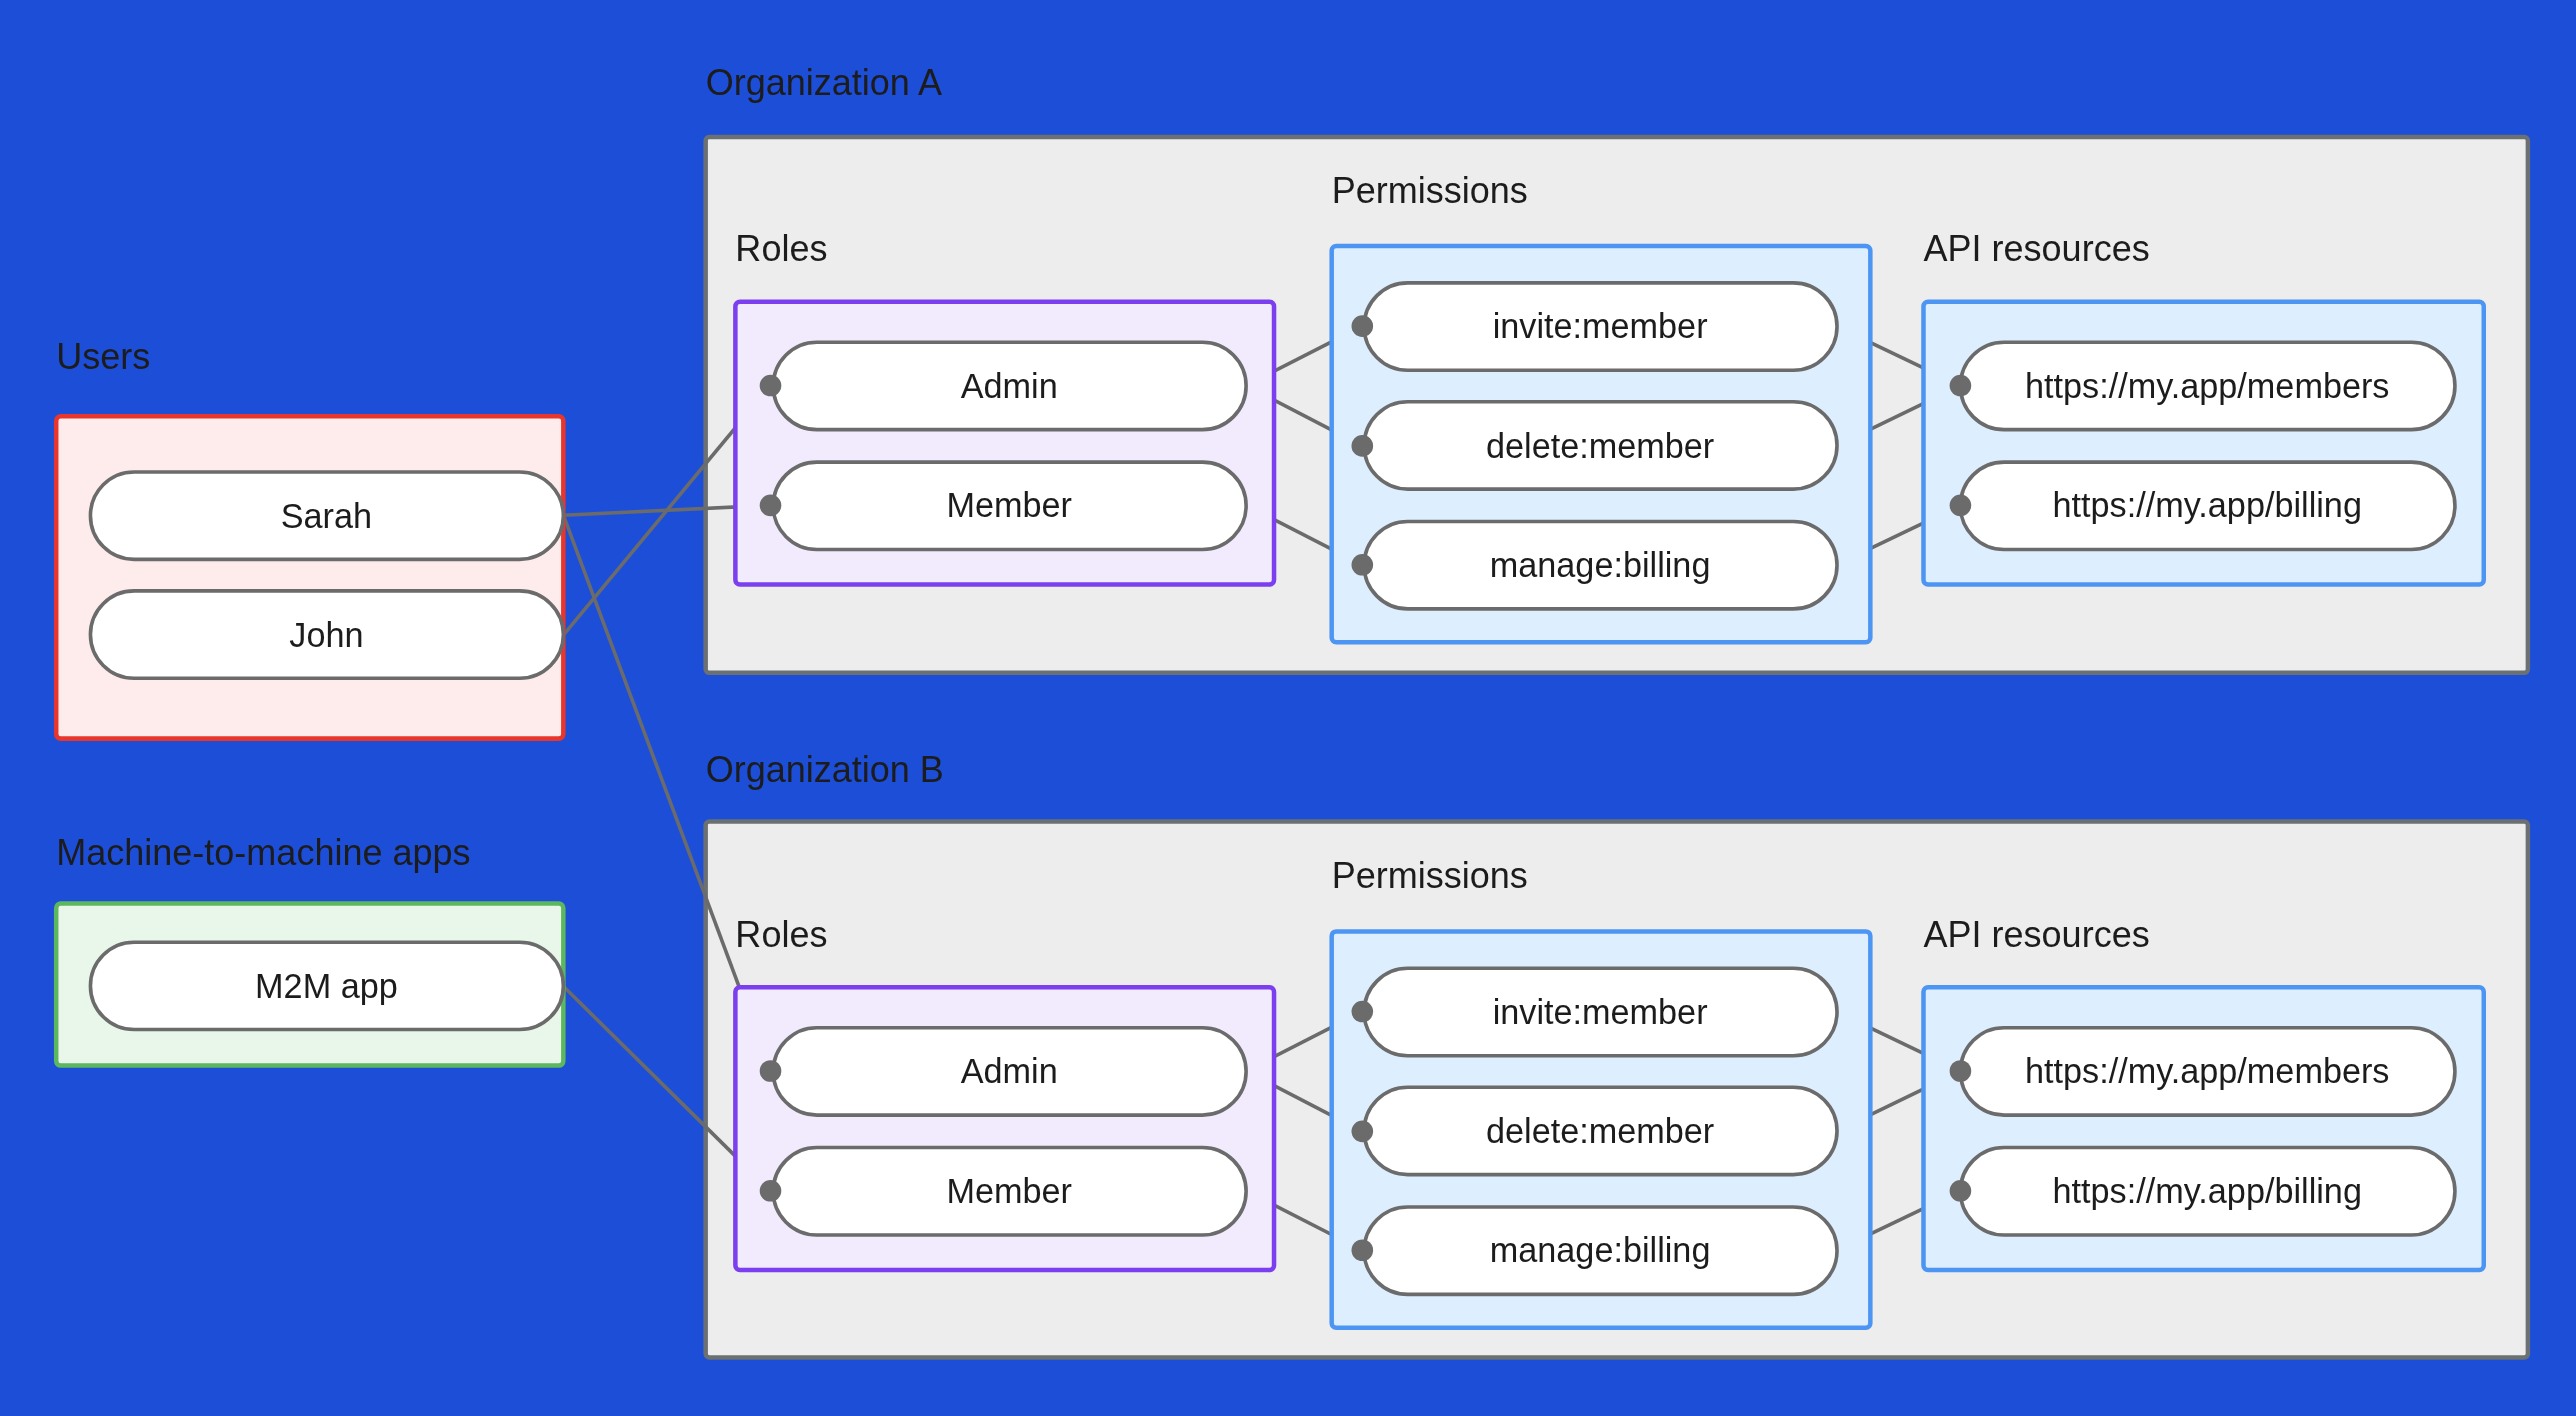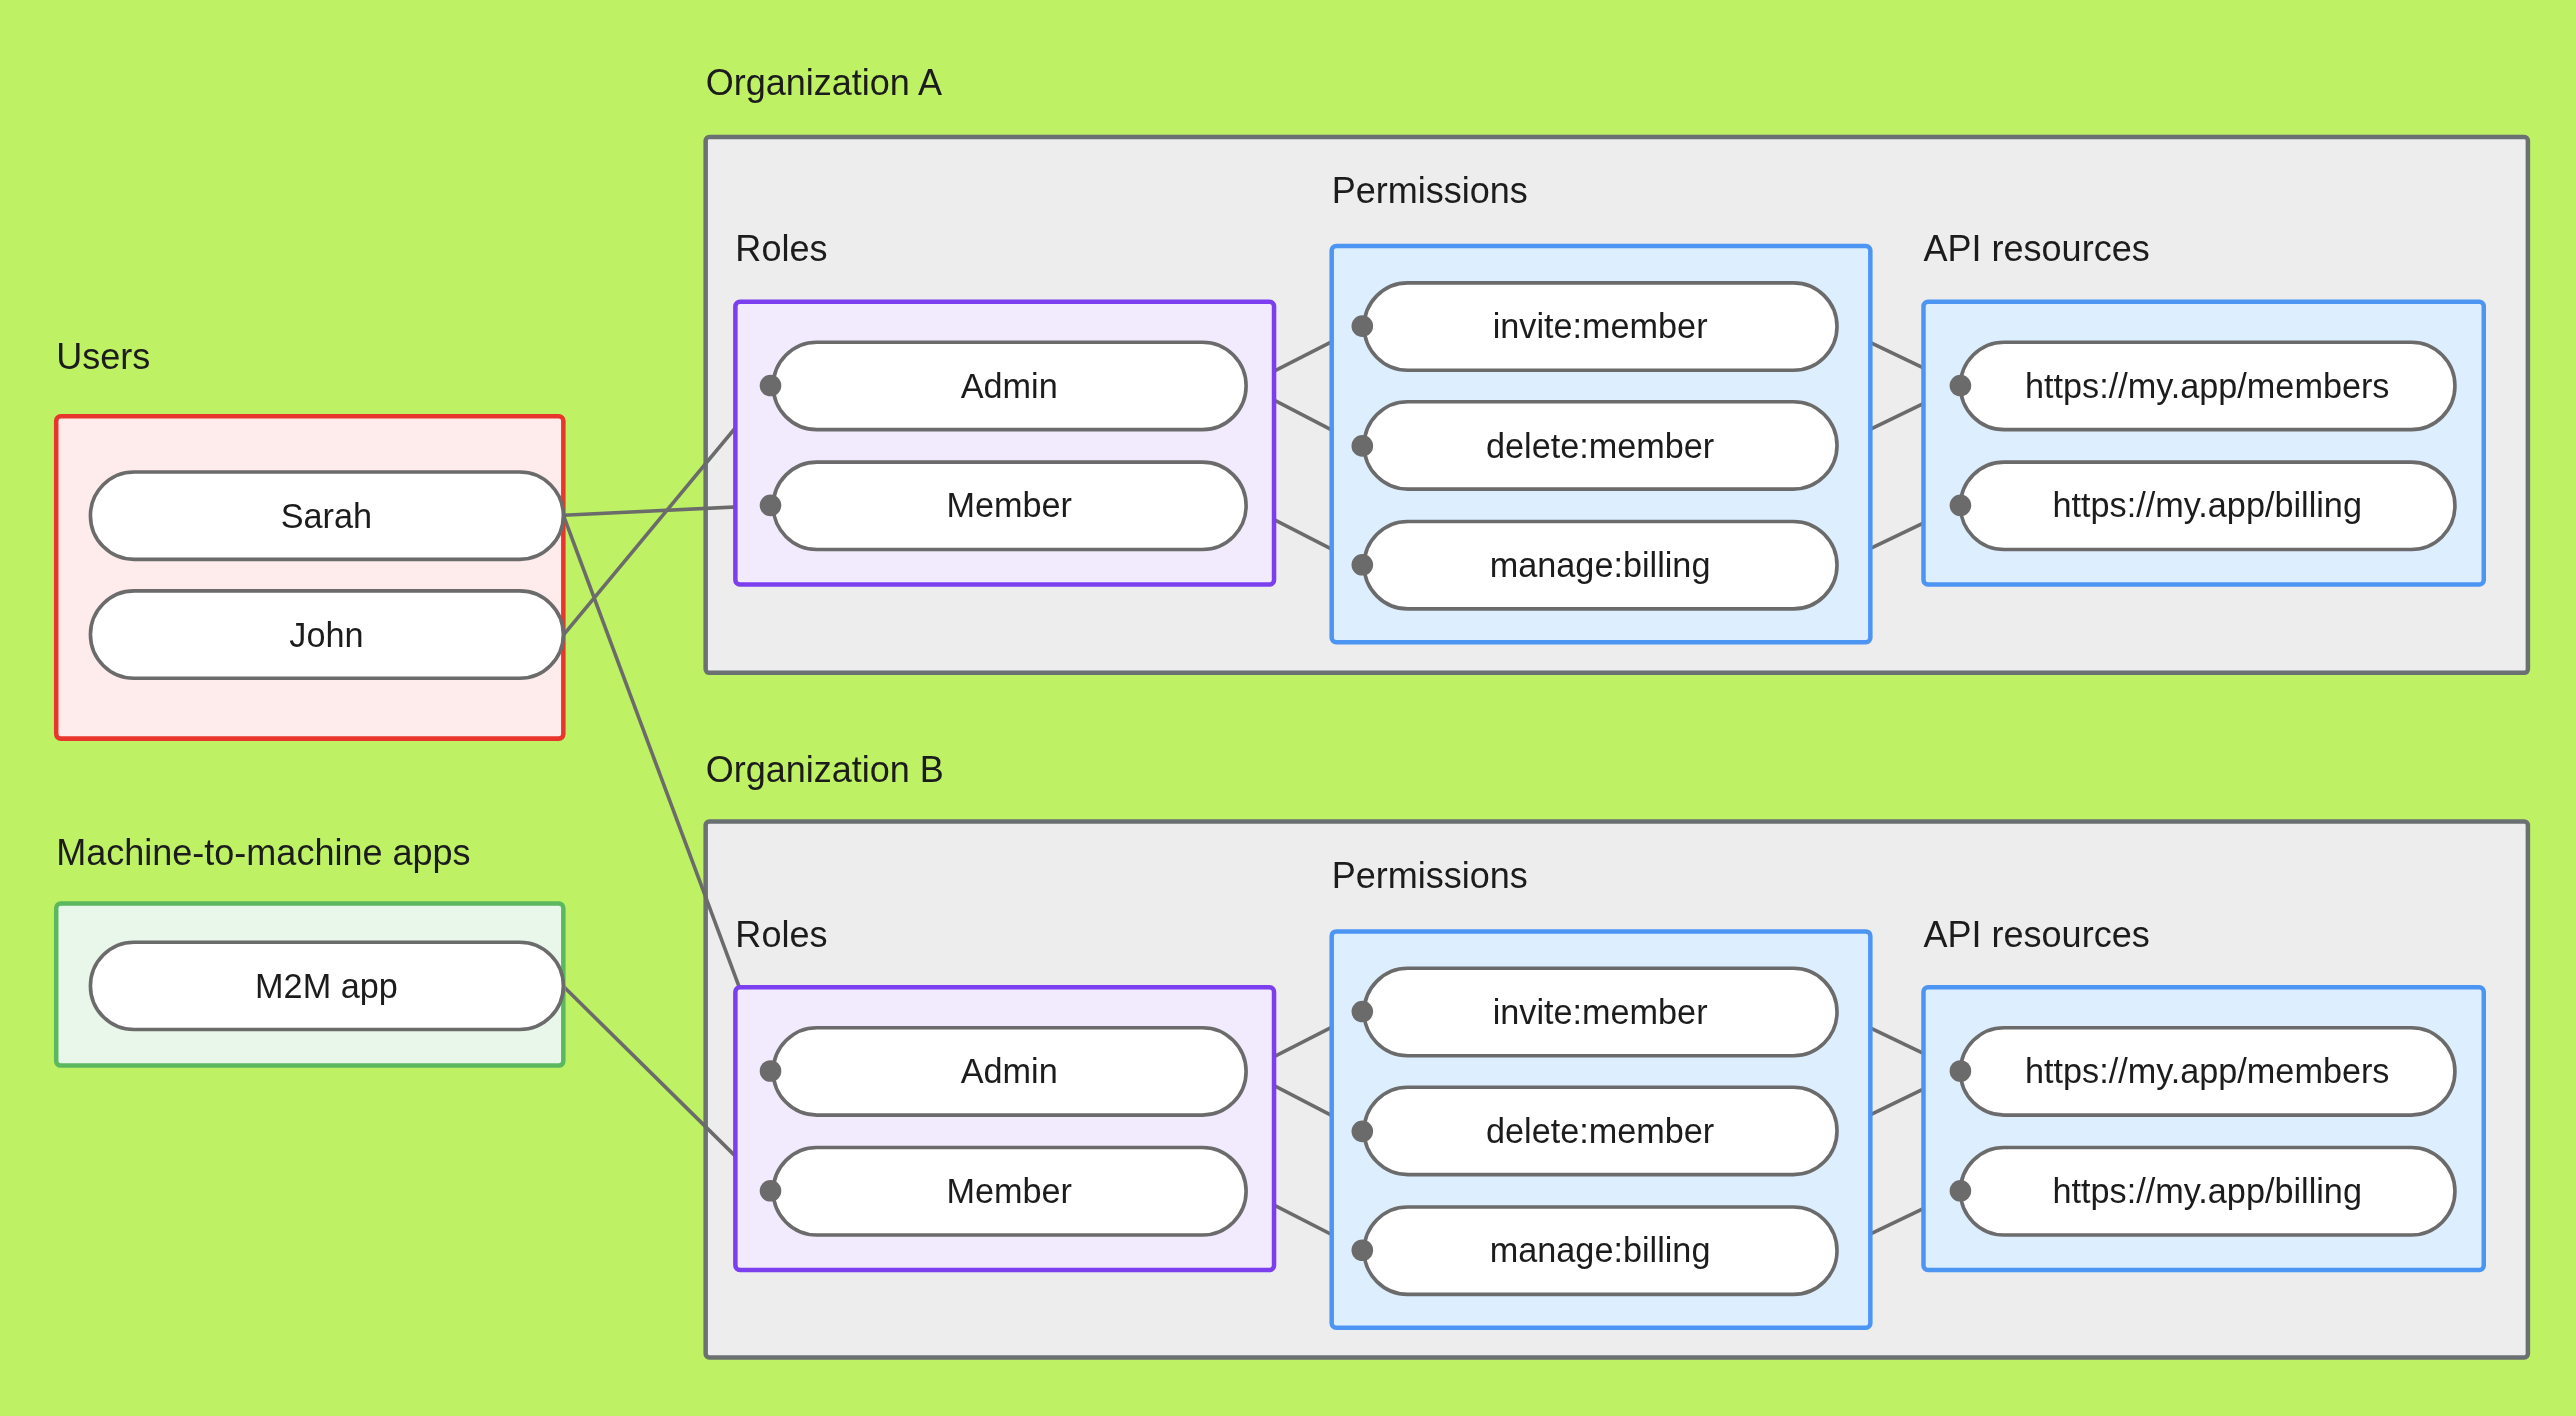--- a/index.html
+++ b/index.html
@@ -7,21 +7,21 @@
     padding: 0;
     background: #f6f8f8;
   }
   body {
     font-family: "Liberation Sans", sans-serif;
   }
   #canvas {
     position: relative;
     width: 2576px;
     height: 1416px;
-    background: #bef264;
+    background: #1d4ed8;
     overflow: hidden;
   }
   svg.diagram {
     position: absolute;
     left: 0;
     top: 0;
     width: 2576px;
     height: 1416px;
   }
   .group-label {

